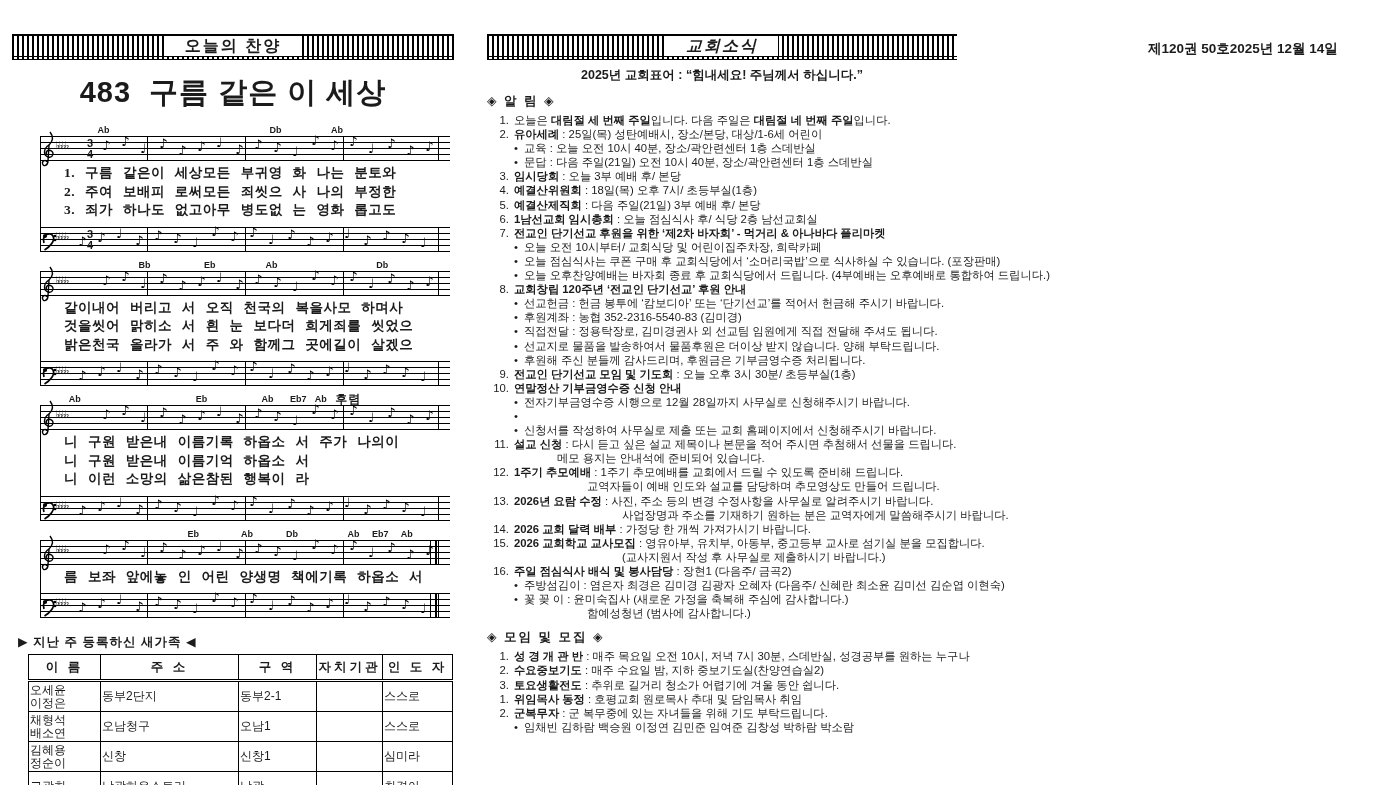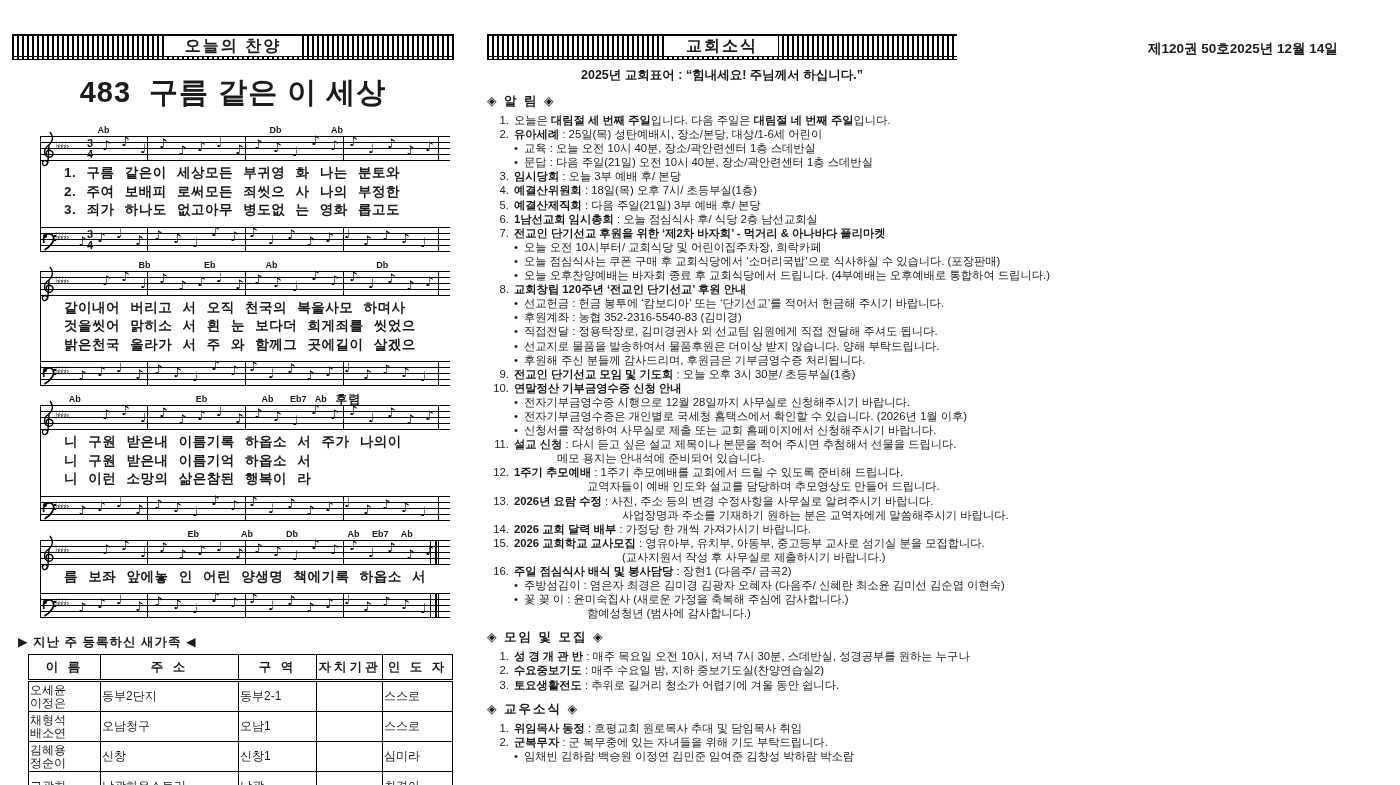--- a/index.html
+++ b/index.html
@@ -28,21 +28,21 @@
   .barline{position:absolute;top:0;height:25px;width:1px;background:#000;}
   .barline.thick{width:2.5px;}
   .chord{position:absolute;top:-11px;font-size:9px;font-weight:bold;line-height:10px;}
   .chorus-label{position:absolute;top:-14px;font-size:12px;font-weight:bold;letter-spacing:1px;}
   .keysig{position:absolute;left:15px;top:3px;font-size:11px;letter-spacing:-2px;font-family:"DejaVu Sans",sans-serif;}
   .ts{position:absolute;left:47px;font-size:11px;font-weight:bold;line-height:12px;}
   .clef{position:absolute;left:1px;top:-5px;}
   .clef.bassc{top:1px;}
   .lyrics{padding:3px 0 4px 0;}
   .lyric-line{font-weight:bold;font-size:13.5px;line-height:18.5px;white-space:nowrap;
-              letter-spacing:0.5px;word-spacing:6px;padding-left:24px;}
+              letter-spacing:0.5px;word-spacing:6px;padding-left:24px;font-family:Liberation Serif, serif;}
   
   .tbl-caption{margin:16px 0 3px 6px;font-weight:bold;font-size:12.5px;letter-spacing:1px;}
   table.families{border-collapse:collapse;margin-left:16px;width:394px;table-layout:fixed;}
   table.families th{border:1px solid #000;border-bottom:3px double #000;font-size:12.5px;
                     font-weight:bold;height:22px;letter-spacing:3px;}
   table.families td{border:1px solid #000;text-align:left;font-size:12px;height:27px;line-height:13px;}
   col.c0{width:72px}col.c1{width:138px}col.c2{width:78px}col.c3{width:66px}col.c4{width:70px}
   
   .slogan{width:470px;margin-top:7px;text-align:center;font-weight:bold;font-size:12.5px;}
   .sections{margin-top:2px;}
@@ -417,21 +417,21 @@
             <td>남광하우스토리</td>
             <td>남광</td>
             <td></td>
             <td>최경아</td>
           </tr>
         </tbody>
     </table>
   </div>
 
   <div class="right-col">
-    <div class="banner" style="width:470px;">
+    <div class="banner" style="width:470px;font-style:italic;">
       <span class="label">교회소식</span>
     </div>
     <div class="slogan">2025년 교회표어 : “힘내세요! 주님께서 하십니다.”</div>
     <div class="sections">
         <div class="sec-title">◈ 알 림 ◈</div>
         <div class="line">
           <span class="num">1.</span>
           <span class="txt"><span>오늘은 </span><span class="b">대림절 세 번째 주일</span><span>입니다. 다음 주일은 </span><span class="b">대림절 네 번째 주일</span><span>입니다.</span></span>
         </div>
         <div class="line">
@@ -509,21 +509,20 @@
         <div class="line">
           <span class="num">10.</span>
           <span class="txt"><span class="b">연말정산 기부금영수증 신청 안내</span></span>
         </div>
         <div class="line i1">
           <span class="bullet">•</span>
           <span class="txt"><span>전자기부금영수증 시행으로 12월 28일까지 사무실로 신청해주시기 바랍니다.</span></span>
         </div>
         <div class="line i1">
           <span class="bullet">•</span>
-          <span class="txt"><span>전자기부금영수증은 개인별로 국세청 홈택스에서 확인할 수 있습니다. (2026년 1월 이후)</span></span>
         </div>
         <div class="line i1">
           <span class="bullet">•</span>
           <span class="txt"><span>신청서를 작성하여 사무실로 제출 또는 교회 홈페이지에서 신청해주시기 바랍니다.</span></span>
         </div>
         <div class="line">
           <span class="num">11.</span>
           <span class="txt"><span class="b">설교 신청</span><span> : 다시 듣고 싶은 설교 제목이나 본문을 적어 주시면 추첨해서 선물을 드립니다.</span></span>
         </div>
         <div class="line i2">
@@ -575,21 +574,20 @@
           <span class="txt"><span class="b">성 경 개 관 반</span><span> : 매주 목요일 오전 10시, 저녁 7시 30분, 스데반실, 성경공부를 원하는 누구나</span></span>
         </div>
         <div class="line">
           <span class="num">2.</span>
           <span class="txt"><span class="b">수요중보기도</span><span> : 매주 수요일 밤, 지하 중보기도실(찬양연습실2)</span></span>
         </div>
         <div class="line">
           <span class="num">3.</span>
           <span class="txt"><span class="b">토요생활전도</span><span> : 추위로 길거리 청소가 어렵기에 겨울 동안 쉽니다.</span></span>
         </div>
-        <div class="sec-title">◈ 교우소식 ◈</div>
         <div class="line">
           <span class="num">1.</span>
           <span class="txt"><span class="b">위임목사 동정</span><span> : 호평교회 원로목사 추대 및 담임목사 취임</span></span>
         </div>
         <div class="line">
           <span class="num">2.</span>
           <span class="txt"><span class="b">군복무자</span><span> : 군 복무중에 있는 자녀들을 위해 기도 부탁드립니다.</span></span>
         </div>
         <div class="line i1">
           <span class="bullet">•</span>

